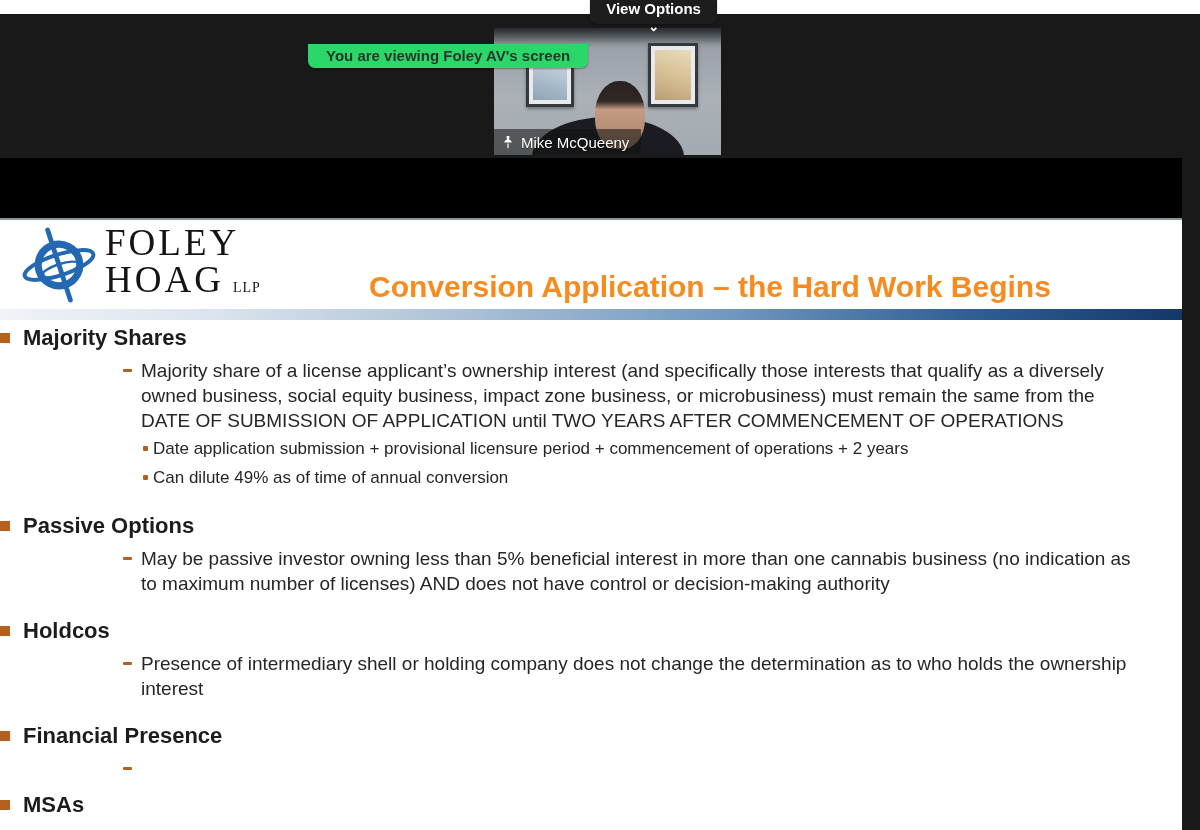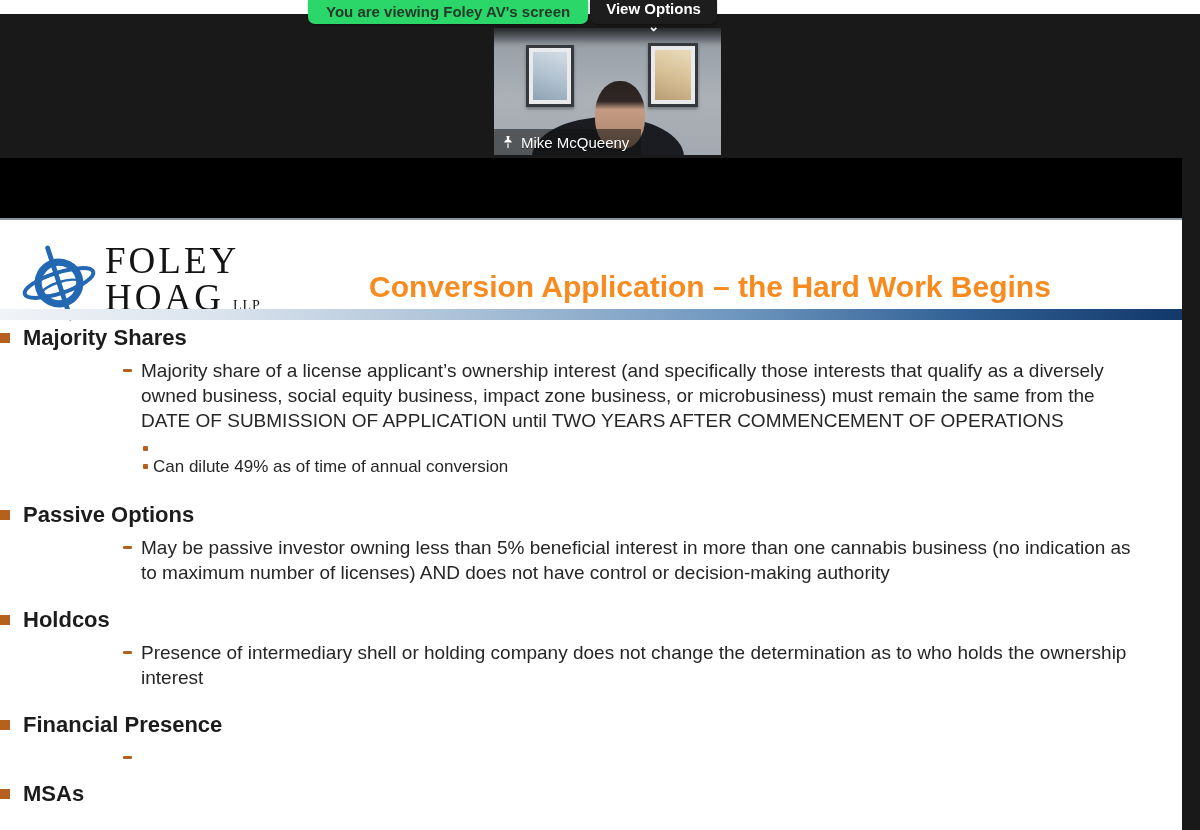--- a/index.html
+++ b/index.html
@@ -17,21 +17,21 @@
   .stage{position:relative;width:1200px;height:830px;background:#fff;}
 
   
   .top-strip{position:absolute;left:0;top:0;width:1200px;height:14px;background:#ffffff;}
   .video-strip{position:absolute;left:0;top:14px;width:1200px;height:144px;background:var(--dark-ui);}
   .right-rail{position:absolute;right:0;top:158px;width:18px;height:672px;background:var(--dark-ui);}
 
   .share-banner{position:absolute;left:308px;top:0;height:24px;display:flex;z-index:30;}
   .green-pill{height:24px;line-height:24px;padding:0 18px;background:var(--banner-green);
     color:var(--banner-green-text);font-size:15px;font-weight:bold;
-    border-radius:0 0 7px 7px;white-space:nowrap;box-shadow:0 1px 2px rgba(0,0,0,.35);}
+    border-radius:0 0 7px 7px;white-space:nowrap;box-shadow:0 1px 2px rgba(0,0,0,.35);margin-top:44px;}
   .view-options{height:24px;margin-left:2px;padding:0 16px;background:#1d1d1d;color:#fff;
     font-size:15px;font-weight:bold;border-radius:0 0 7px 7px;display:flex;
     align-items:center;gap:7px;cursor:pointer;white-space:nowrap;box-shadow:0 1px 2px rgba(0,0,0,.35);flex-direction:column;}
   .view-options .chev{font-size:13px;line-height:10px;transform:translateY(-2px);}
 
   
   .video-tile{position:absolute;left:494px;top:28px;width:227px;height:127px;overflow:hidden;
     background:linear-gradient(180deg,#585c62 0%,#9aa1a9 16%,#abb1b7 55%,#a3a9b0 100%);}
   .video-tile::before{content:"";position:absolute;left:0;top:0;right:0;height:16px;
     background:linear-gradient(180deg,rgba(0,0,0,.55),rgba(0,0,0,0));}
@@ -53,21 +53,21 @@
     gap:6px;padding:0 12px 0 7px;background:rgba(18,18,18,.55);}
   .name-tag .label{color:#fff;font-size:15px;white-space:nowrap;text-shadow:0 1px 1px rgba(0,0,0,.6);}
   .pin-icon{width:14px;height:14px;display:block;}
 
   
   .black-band{position:absolute;left:0;top:158px;width:1182px;height:60px;background:#000;}
   .slide{position:absolute;left:0;top:218px;width:1182px;height:612px;background:#fff;
     border-top:2px solid #8a939c;}
   .slide-left-edge{position:absolute;left:0;top:218px;width:3px;height:612px;background:#000;}
 
-  .logo{position:absolute;left:19px;top:22px;display:flex;align-items:center;}
+  .logo{position:absolute;left:19px;top:4px;display:flex;align-items:center;}
   .logo-globe{width:80px;height:80px;display:block;}
   .logo-text{margin-left:6px;font-family:"Liberation Serif",serif;color:#141414;
     font-size:37px;line-height:37px;letter-spacing:3px;}
   .logo-text .llp{font-size:14px;letter-spacing:1px;margin-left:9px;}
 
   .slide-title{position:absolute;left:240px;top:50px;width:940px;text-align:center;
     font-size:30px;line-height:34px;font-weight:bold;color:var(--title-orange);}
 
   .divider-bar{position:absolute;left:0;top:89px;width:1182px;height:11px;
     background:linear-gradient(90deg,#f0f3f7 0%,#dbe4ee 18%,#aec3d8 38%,#6f97bf 62%,#2f5f94 82%,#13386a 100%);}
@@ -154,20 +154,21 @@
         <div class="sec-row first">
           <div class="sq"></div>
           <div class="sec-title">Majority Shares</div>
         </div>
         <div class="l2">
           <div class="dash"></div>
           <div class="txt">Majority share of a license applicant’s ownership interest (and specifically those interests that qualify as a diversely owned business, social equity business, impact zone business, or microbusiness) must remain the same from the DATE OF SUBMISSION OF APPLICATION until TWO YEARS AFTER COMMENCEMENT OF OPERATIONS</div>
         </div>
         <div class="l3">
           <div class="dot"></div>
+          <div class="txt">Date application submission + provisional licensure period + commencement of operations + 2 years</div>
         </div>
         <div class="l3">
           <div class="dot"></div>
           <div class="txt">Can dilute 49% as of time of annual conversion</div>
         </div>
         <div class="sec-row">
           <div class="sq"></div>
           <div class="sec-title">Passive Options</div>
         </div>
         <div class="l2">

